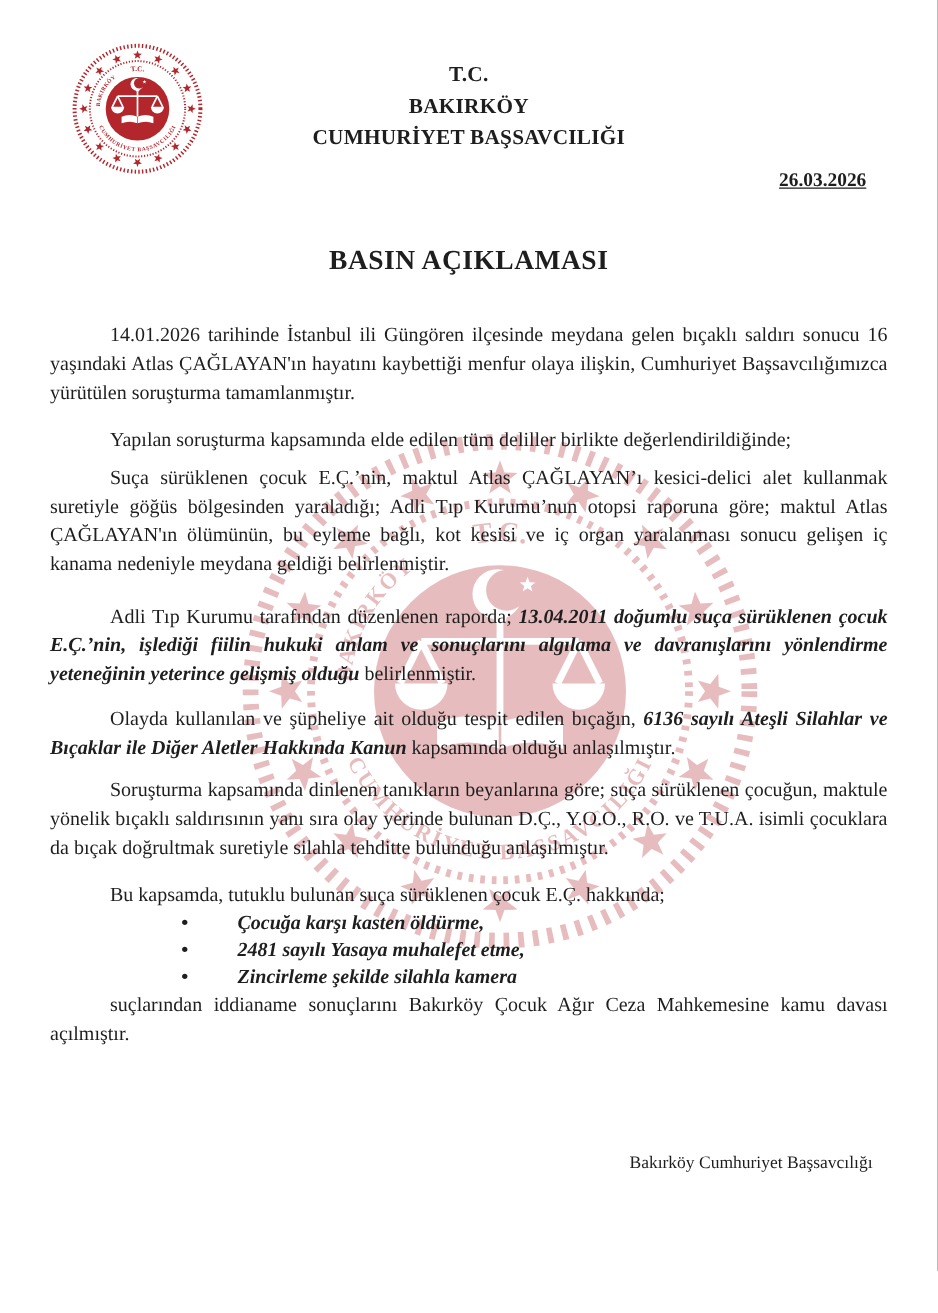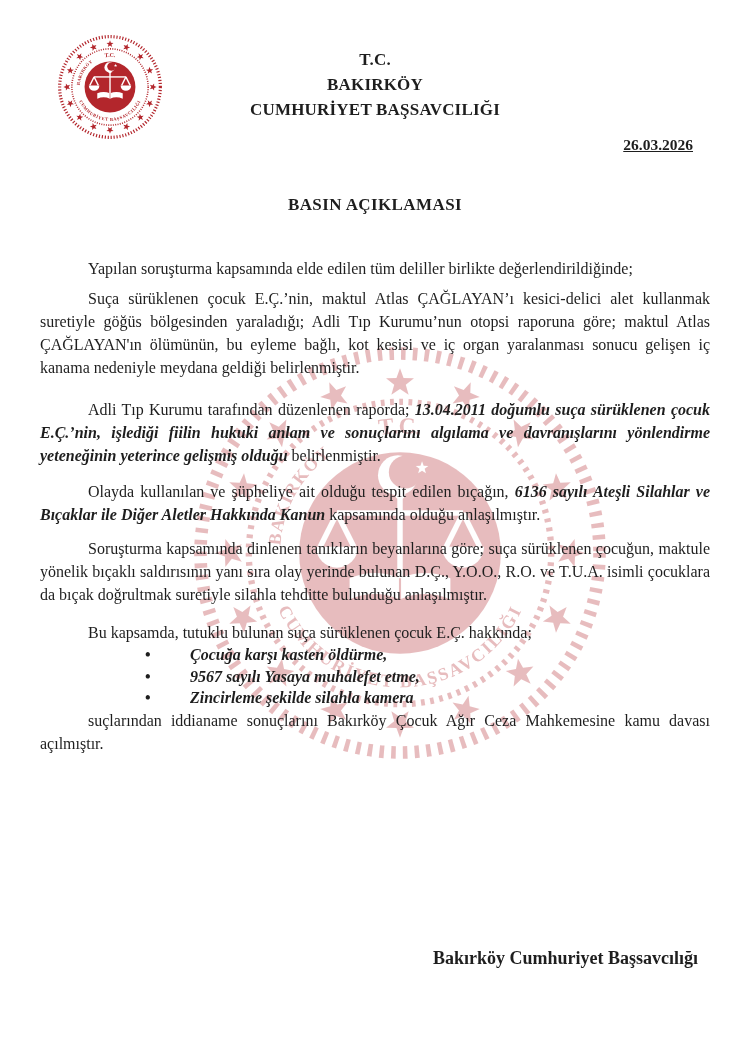--- a/index.html
+++ b/index.html
@@ -29,21 +29,21 @@
     position:absolute;top:47px;left:0;right:0;
     text-align:center;font-weight:bold;font-size:17px;line-height:25px;
     letter-spacing:.2px;
   }
   .doc-date{
     position:absolute;top:136px;right:57px;
     font-weight:bold;font-size:15.5px;text-decoration:underline;
   }
   .doc-title{
     position:absolute;top:195px;left:0;right:0;
-    text-align:center;font-weight:bold;font-size:17px;letter-spacing:.4px;
+    text-align:center;font-weight:bold;font-size:22px;letter-spacing:.4px;
   }
   
   .content{
     position:absolute;top:257px;left:40px;width:670px;
     font-size:16px;line-height:23px;
     text-align:justify;
   }
   .content p{margin:0;text-indent:48px;}
   .p1{margin-bottom:15px !important;}
   .p2{margin-bottom:7px  !important;}
@@ -63,21 +63,21 @@
     line-height:21.5px;
     font-weight:bold;font-style:italic;
     text-align:left;
   }
   ul.charges li .dot{
     position:absolute;left:105px;top:0;
     font-style:normal;
   }
   .signature{
     position:absolute;top:923px;right:52px;
-    font-weight:bold;font-size:18px;margin-top:25px;
+    font-weight:normal;font-size:14px;
   }
 </style>
 </head>
 <body>
 
 <svg width="0" height="0" style="position:absolute">
   <defs>
     <path id="star5" d="M0,-7 L1.7,-2.35 L6.66,-2.16 L2.76,0.9 L4.11,5.66 L0,2.9 L-4.11,5.66 L-2.76,0.9 L-6.66,-2.16 L-1.7,-2.35 Z"></path>
     <path id="sealTopArc" d="M 43,100 A 57,57 0 1 1 157,100" fill="none"></path>
     <path id="sealBotArc" d="M 36,100 A 64,64 0 1 0 164,100" fill="none"></path>
@@ -150,29 +150,30 @@
     <div>T.C.</div>
     <div>BAKIRKÖY</div>
     <div>CUMHURİYET BAŞSAVCILIĞI</div>
   </div>
 
   <div class="doc-date">26.03.2026</div>
 
   <div class="doc-title">BASIN AÇIKLAMASI</div>
 
   <div class="content">
+    <p class="p1">14.01.2026 tarihinde İstanbul ili Güngören ilçesinde meydana gelen bıçaklı saldırı sonucu 16 yaşındaki Atlas ÇAĞLAYAN'ın hayatını kaybettiği menfur olaya ilişkin, Cumhuriyet Başsavcılığımızca yürütülen soruşturma tamamlanmıştır.</p>
     <p class="p2">Yapılan soruşturma kapsamında elde edilen tüm deliller birlikte değerlendirildiğinde;</p>
     <p class="p3">Suça sürüklenen çocuk E.Ç.’nin, maktul Atlas ÇAĞLAYAN’ı kesici-delici alet kullanmak suretiyle göğüs bölgesinden yaraladığı; Adli Tıp Kurumu’nun otopsi raporuna göre; maktul Atlas ÇAĞLAYAN'ın ölümünün, bu eyleme bağlı, kot kesisi ve iç organ yaralanması sonucu gelişen iç kanama nedeniyle meydana geldiği belirlenmiştir.</p>
     <p class="p4"><span>Adli Tıp Kurumu tarafından düzenlenen raporda; </span><span class="bi">13.04.2011 doğumlu suça sürüklenen çocuk E.Ç.’nin, işlediği fiilin hukuki anlam ve sonuçlarını algılama ve davranışlarını yönlendirme yeteneğinin yeterince gelişmiş olduğu</span><span> belirlenmiştir.</span></p>
     <p class="p5"><span>Olayda kullanılan ve şüpheliye ait olduğu tespit edilen bıçağın, </span><span class="bi">6136 sayılı Ateşli Silahlar ve Bıçaklar ile Diğer Aletler Hakkında Kanun</span><span> kapsamında olduğu anlaşılmıştır.</span></p>
     <p class="p7">Soruşturma kapsamında dinlenen tanıkların beyanlarına göre; suça sürüklenen çocuğun, maktule yönelik bıçaklı saldırısının yanı sıra olay yerinde bulunan D.Ç., Y.O.O., R.O. ve T.U.A. isimli çocuklara da bıçak doğrultmak suretiyle silahla tehditte bulunduğu anlaşılmıştır.</p>
     <p class="p8">Bu kapsamda, tutuklu bulunan suça sürüklenen çocuk E.Ç. hakkında;</p>
     <ul class="charges">
       <li><span class="dot">•</span><span>Çocuğa karşı kasten öldürme,</span></li>
-      <li><span class="dot">•</span><span>9567 sayılı Yasaya muhalefet etme,</span></li>
+      <li><span class="dot">•</span><span>2481 sayılı Yasaya muhalefet etme,</span></li>
       <li><span class="dot">•</span><span>Zincirleme şekilde silahla kamera</span></li>
     </ul>
     <p class="p9">suçlarından iddianame sonuçlarını Bakırköy Çocuk Ağır Ceza Mahkemesine kamu davası açılmıştır.</p>
   </div>
 
   <div class="signature">Bakırköy Cumhuriyet Başsavcılığı</div>
 
 </div>
 
 </body></html>

